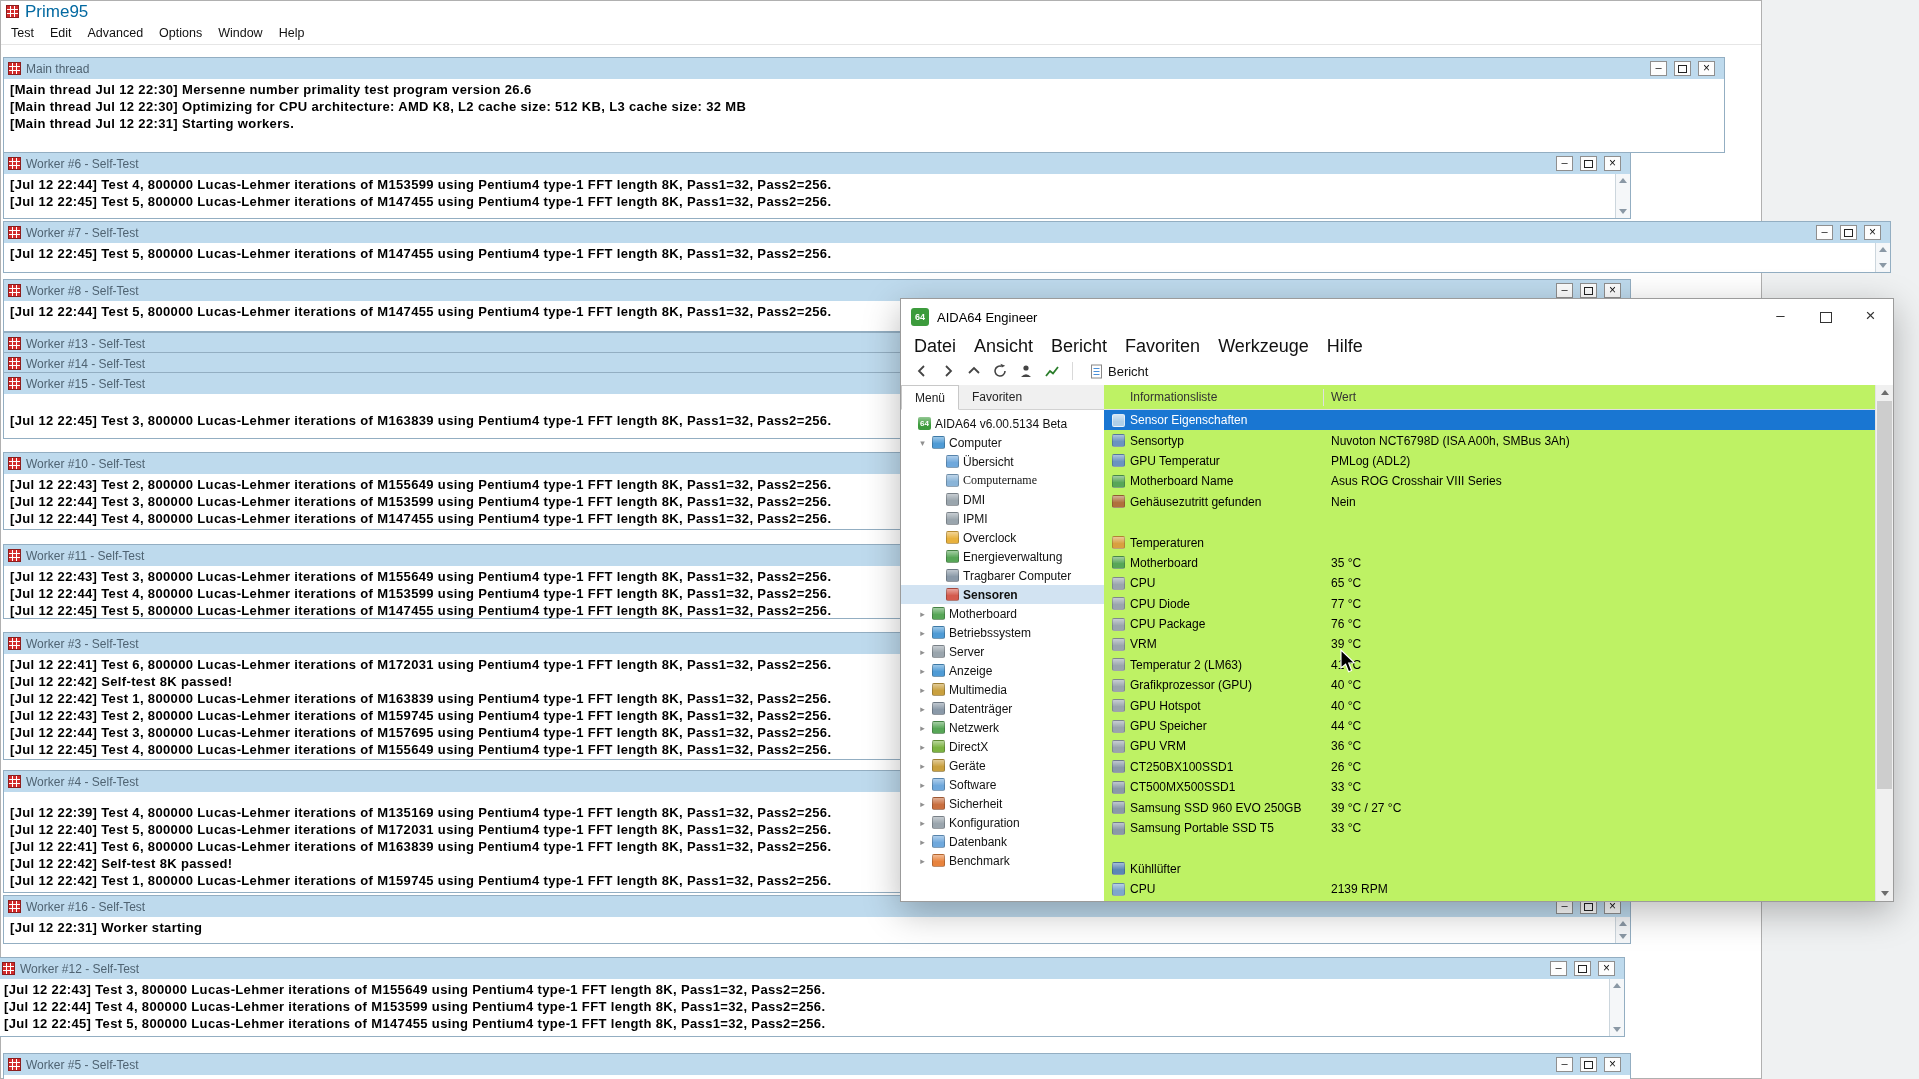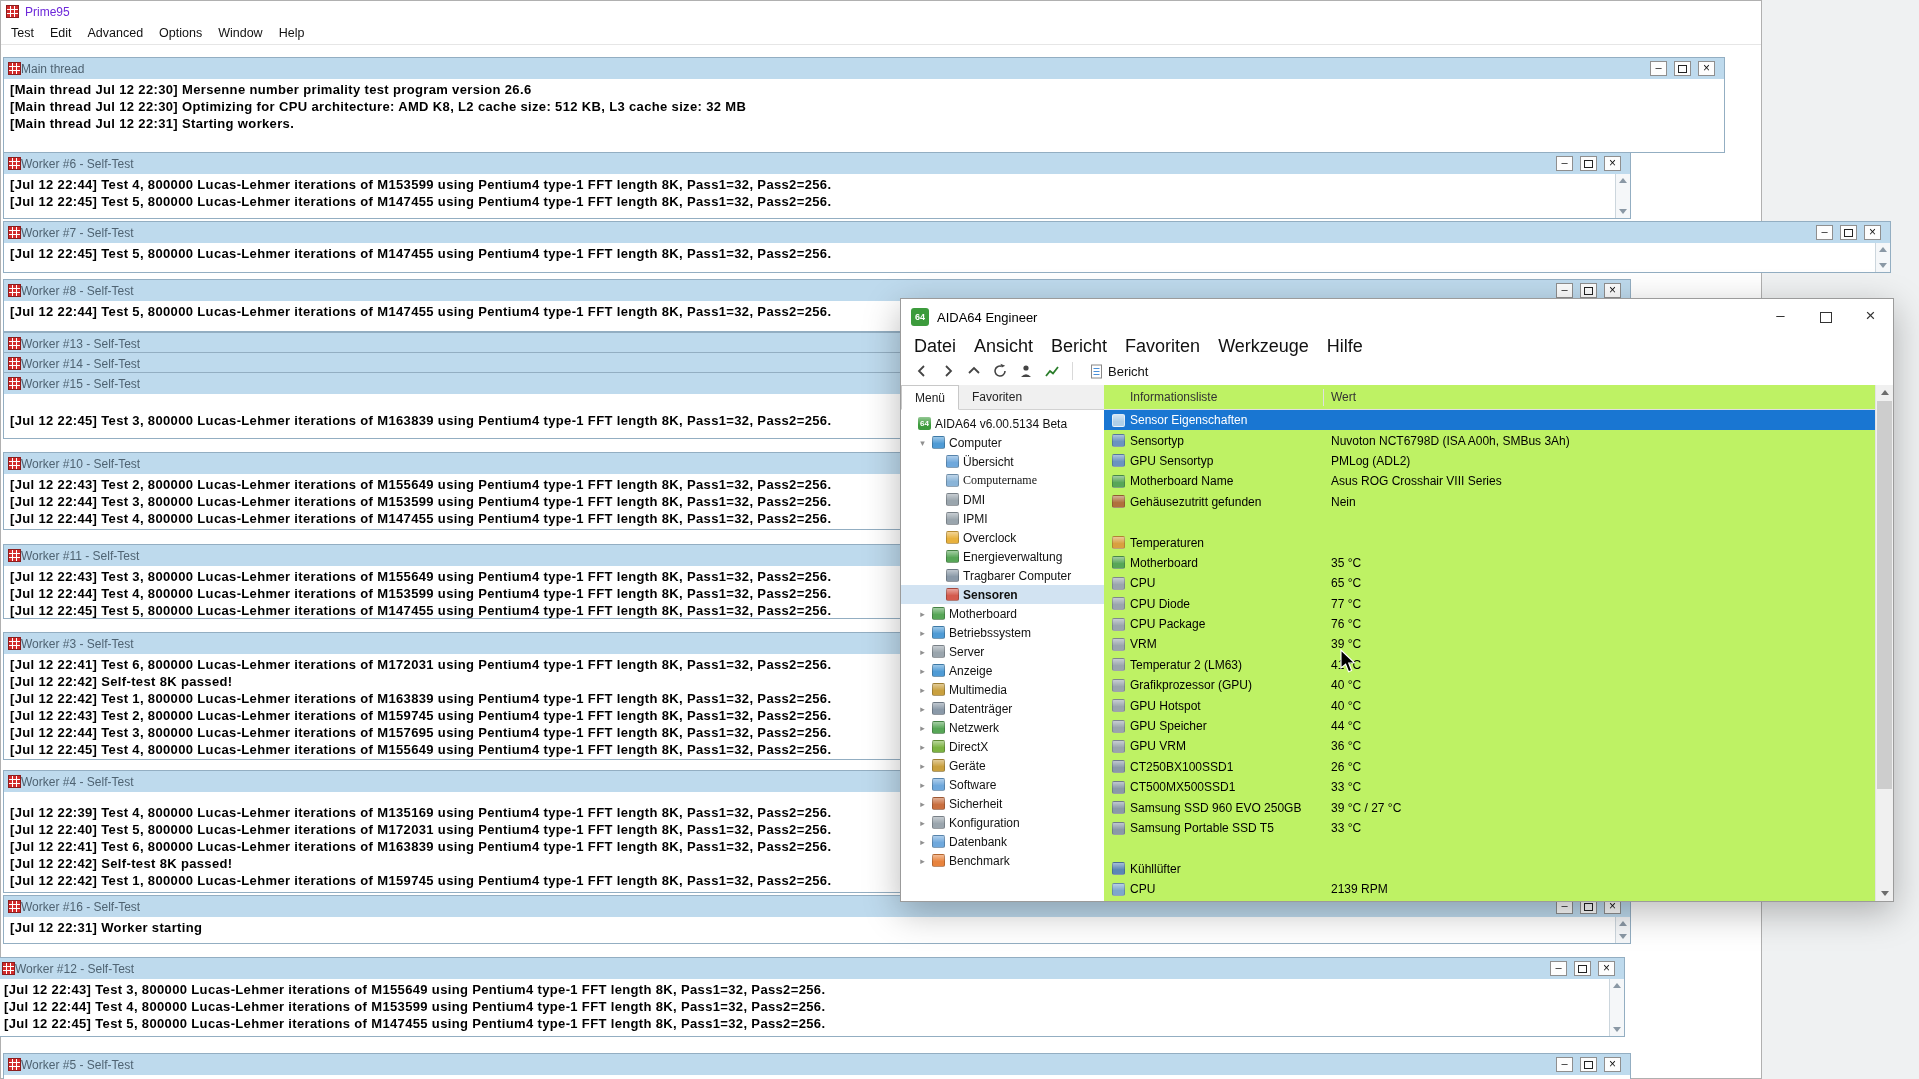--- a/index.html
+++ b/index.html
@@ -3,35 +3,35 @@
 <meta charset="utf-8">
 <style>
   html,body{margin:0;padding:0;overflow:hidden}
   body{width:1919px;height:1079px;position:relative;background:#eff1f2;
        font-family:"Liberation Sans",sans-serif;-webkit-font-smoothing:antialiased}
 
   
   .p95{position:absolute;left:0;top:0;width:1762px;height:1079px;background:#fff;
        border:1px solid #b0b0b0;box-sizing:border-box}
   .p95-title{height:21px;display:flex;align-items:center;gap:6px;padding-left:5px}
-  .p95-title-text{font-size:12px;color:#6d28d9}
+  .p95-title-text{font-size:17px;color:#0369a1}
   .p95-menu{height:22px;display:flex;align-items:center;font-size:12.5px;color:#111;
             border-bottom:1px solid #e6e6e6;padding-left:2px}
   .mitem{padding:0 8px;cursor:default}
   .mdi{position:absolute;left:0;top:0;right:0;bottom:0;pointer-events:none}
   .mdi>*{pointer-events:auto}
 
   .p95icon{width:13px;height:13px;flex:none;background-color:#d22b2b;border:1px solid #8c1d1d;
     background-image:repeating-linear-gradient(0deg,transparent 0 3px,#fff 3px 4px),
                      repeating-linear-gradient(90deg,transparent 0 3px,#fff 3px 4px);box-sizing:border-box}
 
   
   .window{position:absolute;background:#fff;border:1px solid #93aec2;box-sizing:border-box;overflow:hidden}
   .ptitle{height:21px;background:#bedaed;border-bottom:1px solid #9db8cc;display:flex;align-items:center;
-          padding:0 4px}
+          gap:5px;padding:0 4px}
   .ttext{font-size:12px;color:#4f6372;white-space:nowrap;overflow:hidden;flex:1}
   .winbtns{display:flex;gap:7px;margin-right:5px}
   .wbtn{width:17px;height:15px;background:#fdfdfd;border:1px solid #8f8f8f;box-sizing:border-box;
         display:flex;align-items:center;justify-content:center;color:#111}
   .wbtn-min::before{content:"–";font-size:11px;margin-top:-3px}
   .wbtn-max::before{content:"";width:7px;height:6px;border:1px solid #222;display:block}
   .wbtn-close::before{content:"×";font-size:12px;margin-top:-1px}
   .pcontent{position:absolute;left:0;top:21px;right:0;bottom:0;background:#fff;overflow:hidden;padding-top:2px}
   .pline{font-weight:bold;font-size:13px;letter-spacing:.35px;line-height:17px;color:#000;
          white-space:nowrap;padding-left:6px}
@@ -623,21 +623,21 @@
           <span class="llabel">Sensor Eigenschaften</span>
           <span class="lvalue"></span>
         </div>
         <div class="lrow row-data">
           <span class="licon" style="background-color: rgb(106, 147, 192);"></span>
           <span class="llabel">Sensortyp</span>
           <span class="lvalue">Nuvoton NCT6798D (ISA A00h, SMBus 3Ah)</span>
         </div>
         <div class="lrow row-data">
           <span class="licon" style="background-color: rgb(106, 147, 192);"></span>
-          <span class="llabel">GPU Sensortyp</span>
+          <span class="llabel">GPU Temperatur</span>
           <span class="lvalue">PMLog (ADL2)</span>
         </div>
         <div class="lrow row-data">
           <span class="licon" style="background-color: rgb(87, 166, 87);"></span>
           <span class="llabel">Motherboard Name</span>
           <span class="lvalue">Asus ROG Crosshair VIII Series</span>
         </div>
         <div class="lrow row-data">
           <span class="licon" style="background-color: rgb(176, 113, 60);"></span>
           <span class="llabel">Gehäusezutritt gefunden</span>

